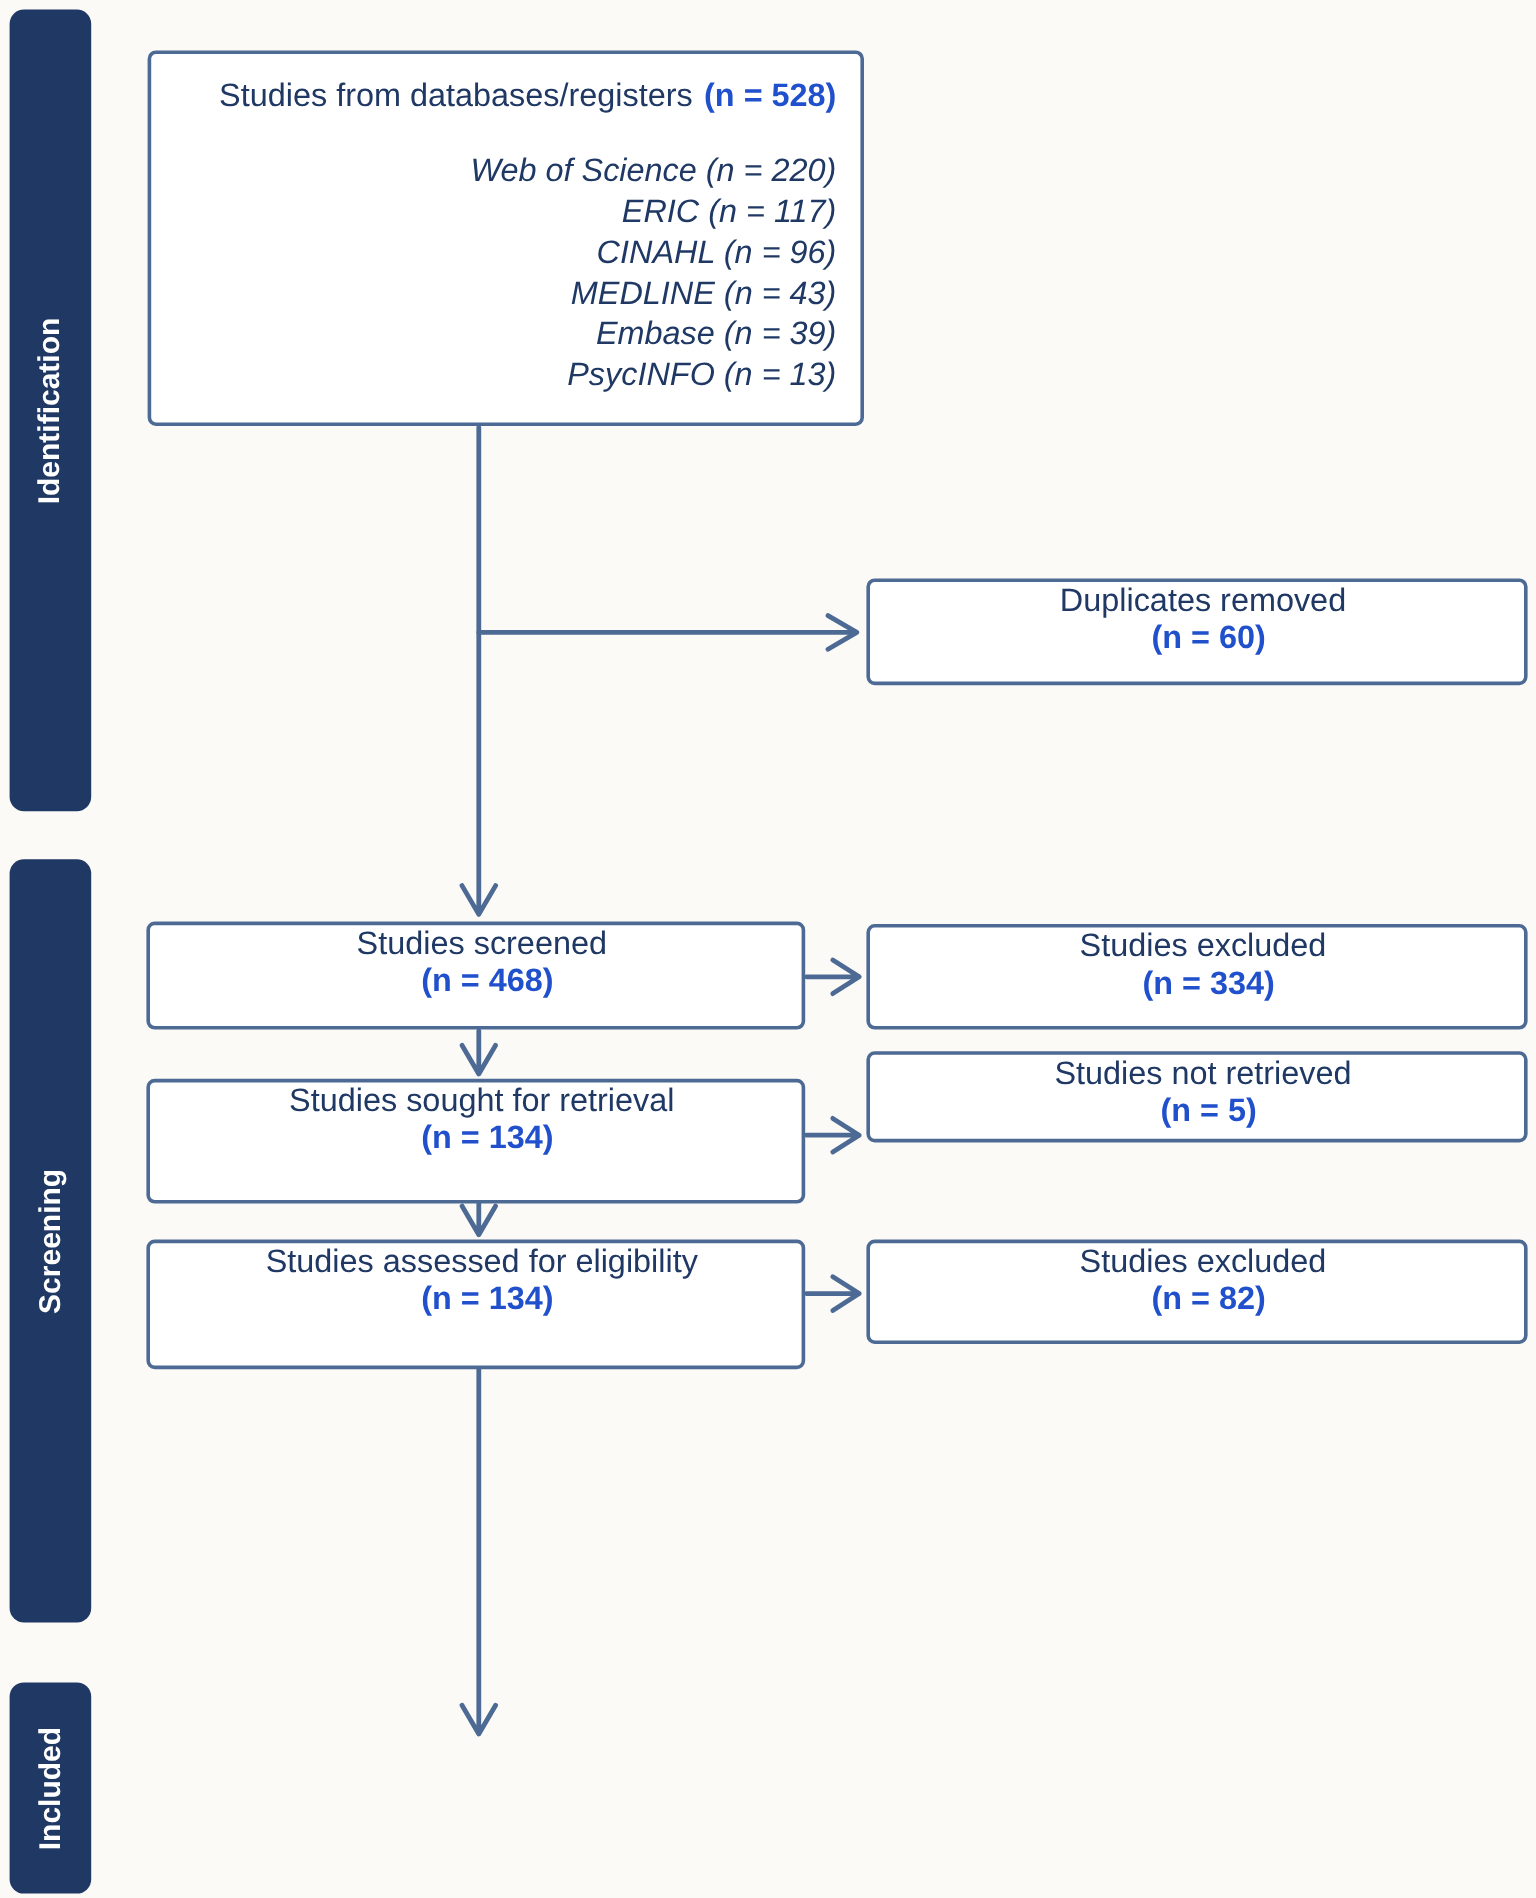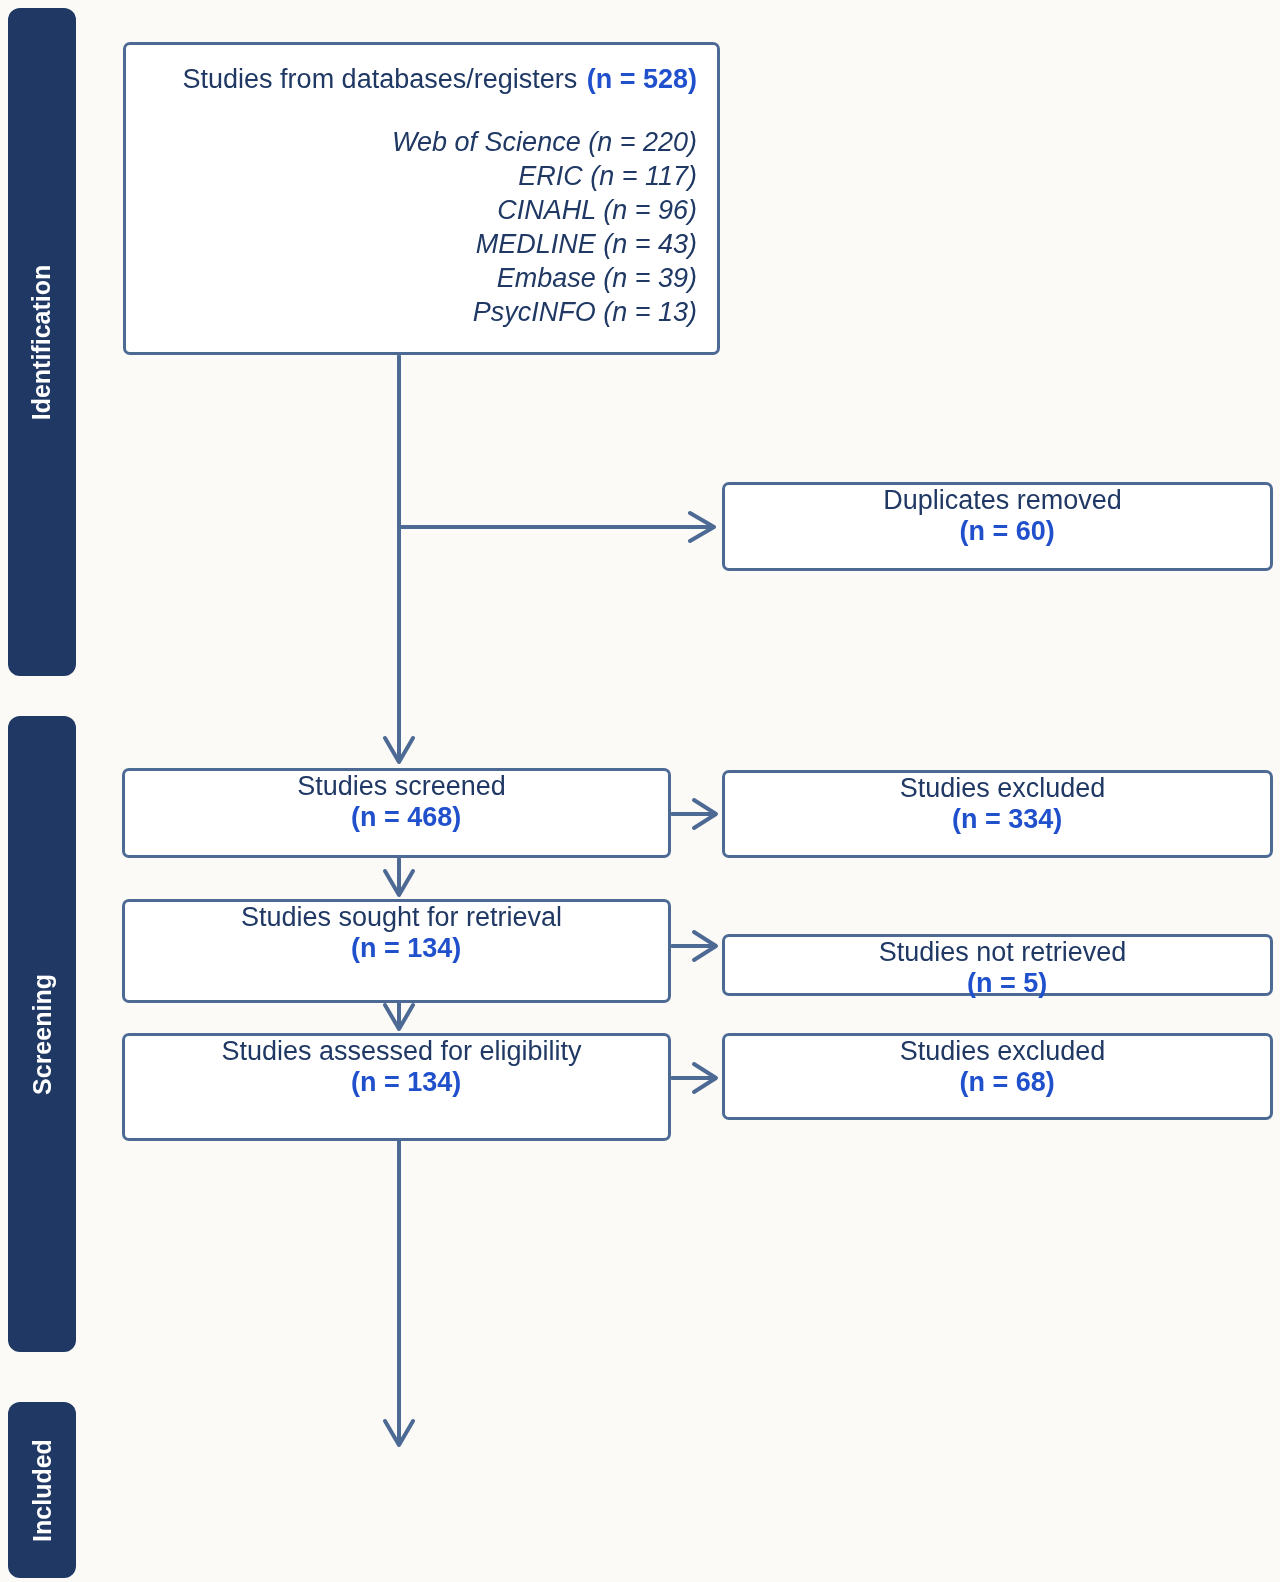--- a/index.html
+++ b/index.html
@@ -64,21 +64,21 @@
     list-style:none;
     margin-top:29px;
     margin-left:40px;
     line-height:34px;
     font-style:italic;
   }
   #box-duplicates{left:722px;top:482px;width:551px;height:89px;}
   #box-screened{left:122px;top:768px;width:549px;height:90px;}
   #box-excluded-screening{left:722px;top:770px;width:551px;height:88px;}
   #box-sought{left:122px;top:899px;width:549px;height:104px;}
-  #box-not-retrieved{left:722px;top:934px;width:551px;height:62px;}
+  #box-not-retrieved{left:722px;top:876px;width:551px;height:76px;}
   #box-assessed{left:122px;top:1033px;width:549px;height:108px;}
   #box-excluded-eligibility{left:722px;top:1033px;width:551px;height:87px;}
   #box-included{left:122px;top:1449px;width:549px;height:92px;}
 
   
   svg.arrows{
     position:absolute;left:0;top:0;
     pointer-events:none;
   }
   svg.arrows path{
@@ -152,17 +152,17 @@
       <span class="n">(n = 5)</span>
   </div>
 
   <div class="box single" id="box-assessed">
     <span>Studies assessed for eligibility</span>
       <span class="n">(n = 134)</span>
   </div>
 
   <div class="box single" id="box-excluded-eligibility">
     <span>Studies excluded</span>
-      <span class="n">(n = 68)</span>
+      <span class="n">(n = 82)</span>
   </div>
 
 
 </div>
 
 </body></html>

